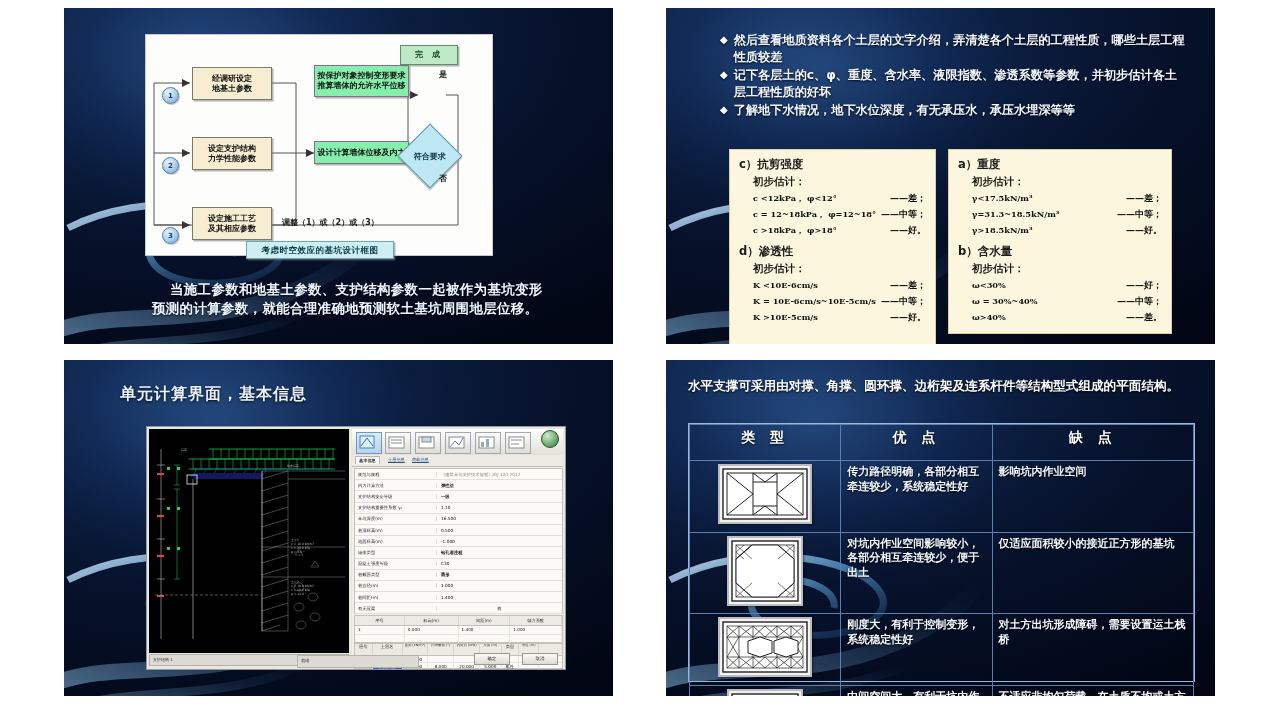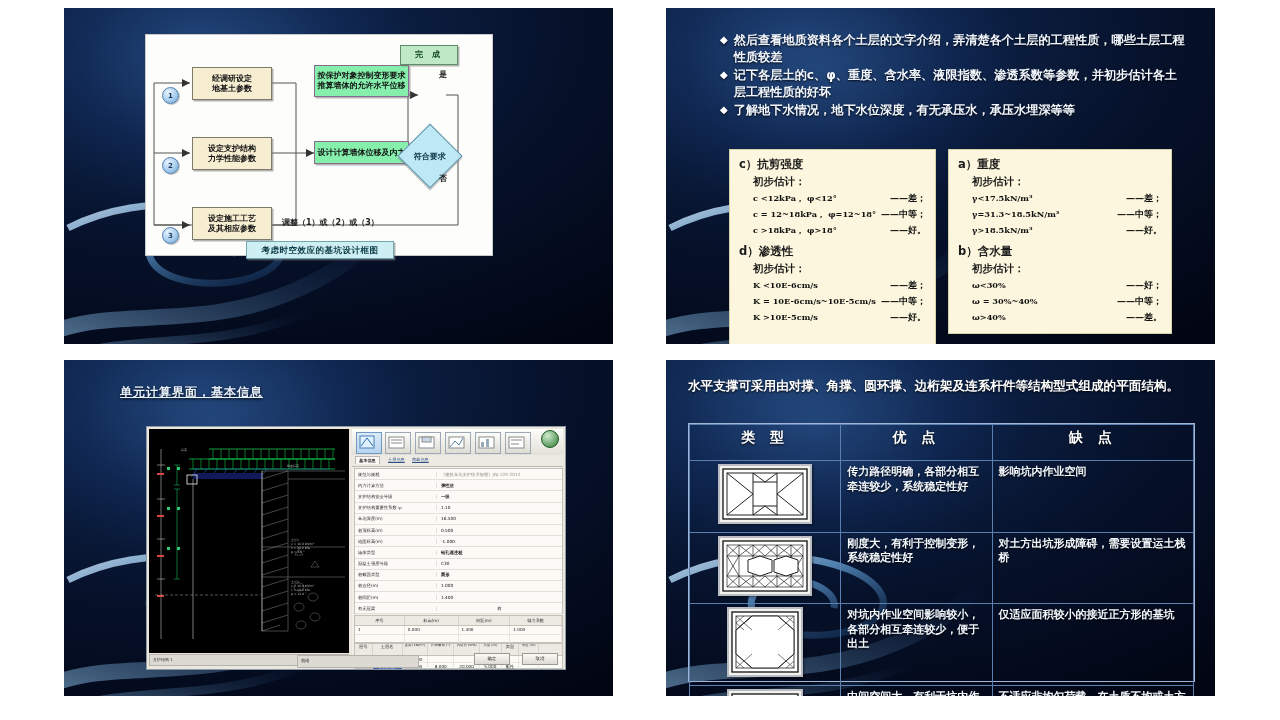--- a/index.html
+++ b/index.html
@@ -65,22 +65,22 @@
   .s2-panel.right{left:282px;top:141px;width:224px;height:185px;}
   .p-h{color:#1a1a1a;font-size:11.5px;font-weight:bold;margin-bottom:3px;}
   .p-sub{color:#1a1a1a;font-size:10.5px;font-weight:bold;margin:0 0 3px 14px;}
   .p-row{display:flex;margin:0 0 3px 14px;align-items:baseline;}
   .p-row .lhs{flex:1 1 auto;color:#111;font-size:8.2px;font-weight:bold;white-space:nowrap;
               font-family:"DejaVu Serif","Liberation Serif",serif;}
   .p-row .rhs{flex:0 0 auto;color:#111;font-size:9px;font-weight:bold;white-space:nowrap;padding-left:4px;}
   .p-gap{height:4px;}
 
   
-  .s3-title{position:absolute;left:56px;top:24px;color:#e9f1fb;font-size:12px;font-weight:bold;
-            letter-spacing:1px;text-shadow:0 1px 3px rgba(0,0,0,.85);text-decoration:underline;}
+  .s3-title{position:absolute;left:56px;top:24px;color:#e9f1fb;font-size:16px;font-weight:bold;
+            letter-spacing:1px;text-shadow:0 1px 3px rgba(0,0,0,.85);}
   .app{position:absolute;left:82px;top:66px;width:418px;height:242px;background:#e9e7de;border:1px solid #8f9aa6;overflow:hidden;}
   .app-cad{position:absolute;left:2px;top:2px;width:200px;height:224px;background:#000;overflow:hidden;}
   .app-cadbar{position:absolute;left:2px;top:227px;width:200px;height:12px;background:#dcdad2;border:1px solid #b4b2aa;box-sizing:border-box;}
   .app-cadbar span{font-size:4px;color:#333;padding-left:3px;line-height:10px;display:block;}
   .app-right{position:absolute;left:205px;top:2px;width:211px;height:238px;background:#f1efe8;}
   .ribbon{position:absolute;left:0;top:0;width:211px;height:26px;background:linear-gradient(#fdfdfb,#e2e0d8);border-bottom:1px solid #b9b7ae;}
   .rbtn{position:absolute;top:3px;width:24px;height:20px;background:linear-gradient(#fcfcfa,#dedcd4);border:1px solid #9fa9b5;}
   .rbtn.act{background:linear-gradient(#dceaf8,#b7d4ef);border-color:#6f97c0;}
   .rcircle{position:absolute;right:4px;top:1px;width:16px;height:16px;border-radius:50%;
            background:radial-gradient(circle at 35% 30%,#cfeccd,#2f7a33);border:1px solid #1f5a24;}
@@ -210,20 +210,24 @@
 
       <div class="fc-lab" style="left:293px;top:34px;">是</div>
       <div class="fc-lab" style="left:293px;top:138px;">否</div>
       <div class="fc-adj" style="left:136px;top:182px;">调整（1）或（2）或（3）</div>
 
       <div class="fc-box fc-cap" style="left:100px;top:206px;width:148px;height:18px;">
         <span>考虑时空效应的基坑设计框图</span>
       </div>
     </div>
 
+    <div class="s1-caption">
+      <span class="ind"></span><span>当施工参数和地基土参数、支护结构参数一起被作为基坑变形</span><br>
+      <span>预测的计算参数，就能合理准确地预测软土基坑周围地层位移。</span>
+    </div>
   </div>
 
   <div class="slide s2">
     <div class="glow"></div>
     <div class="tex"></div>
     <svg class="swoosh" viewBox="0 0 330 190">
       <path d="M18,46 C95,6 205,22 228,58 C248,90 176,112 126,96 C92,85 90,56 122,48 C152,41 186,56 182,74" fill="none" stroke="url(#sw1)" stroke-width="7"></path>
       <path d="M2,150 C70,124 150,150 246,108 C300,84 322,60 330,44" fill="none" stroke="url(#sw2)" stroke-width="16"></path>
       <path d="M10,176 C90,150 170,170 262,128" fill="none" stroke="url(#sw2)" stroke-width="9"></path>
     </svg>
@@ -693,20 +697,49 @@
                   <line x1="31" y1="38" x2="55" y2="38" stroke="#222"></line>
                   <line x1="31" y1="5" x2="43" y2="14" stroke="#222"></line>
                   <line x1="55" y1="5" x2="43" y2="14" stroke="#222"></line>
                   <line x1="31" y1="47" x2="43" y2="38" stroke="#222"></line>
                   <line x1="55" y1="47" x2="43" y2="38" stroke="#222"></line>
                 </svg>
               </span>
             </td>
             <td>传力路径明确，各部分相互牵连较少，系统稳定性好</td>
             <td>影响坑内作业空间</td>
+          </tr>
+          <tr>
+            <td class="ic">
+              <span class="bcard">
+                <svg width="68" height="62" viewBox="0 0 68 62">
+                  <rect x="1" y="1" width="66" height="60" fill="#fff" stroke="#222" stroke-width="1.4"></rect>
+                  <rect x="5" y="5" width="58" height="52" fill="#fff" stroke="#222" stroke-width=".8"></rect>
+                  <polygon points="21,5 47,5 63,19 63,43 47,57 21,57 5,43 5,19" fill="#fff" stroke="#222" stroke-width="1"></polygon>
+                  <g stroke="#222" stroke-width=".6" fill="none">
+                    <line x1="5" y1="19" x2="21" y2="5"></line>
+                    <line x1="5" y1="5" x2="21" y2="19"></line>
+                      <line x1="21" y1="5" x2="5" y2="19"></line>
+                    <line x1="13" y1="5" x2="5" y2="12"></line>
+                      <line x1="5" y1="12" x2="13" y2="19"></line>
+                    <line x1="47" y1="5" x2="63" y2="19"></line>
+                    <line x1="47" y1="19" x2="63" y2="5"></line>
+                      <line x1="55" y1="5" x2="63" y2="12"></line>
+                    <line x1="5" y1="43" x2="21" y2="57"></line>
+                    <line x1="21" y1="43" x2="5" y2="57"></line>
+                      <line x1="13" y1="57" x2="5" y2="50"></line>
+                    <line x1="47" y1="57" x2="63" y2="43"></line>
+                    <line x1="47" y1="43" x2="63" y2="57"></line>
+                      <line x1="55" y1="57" x2="63" y2="50"></line>
+                  </g>
+                </svg>
+              </span>
+            </td>
+            <td>对坑内作业空间影响较小，各部分相互牵连较少，便于出土</td>
+            <td>仅适应面积较小的接近正方形的基坑</td>
           </tr>
           <tr>
             <td class="ic">
               <span class="bcard">
                 <svg width="86" height="52" viewBox="0 0 86 52">
                   <rect x="1" y="1" width="84" height="50" fill="#fff" stroke="#222" stroke-width="1.4"></rect>
                   <g stroke="#222" stroke-width=".7" fill="none">
                     <rect x="5" y="5" width="76" height="42"></rect>
                     <line x1="5" y1="16" x2="81" y2="16"></line>
                       <line x1="5" y1="36" x2="81" y2="36"></line>
@@ -747,49 +780,20 @@
                   <polygon points="52,20 64,16 76,20 76,32 64,36 52,32" fill="#fff" stroke="#222"></polygon>
                 </svg>
               </span>
             </td>
             <td>刚度大，有利于控制变形，系统稳定性好</td>
             <td>对土方出坑形成障碍，需要设置运土栈桥</td>
           </tr>
           <tr>
             <td class="ic">
               <span class="bcard">
-                <svg width="68" height="62" viewBox="0 0 68 62">
-                  <rect x="1" y="1" width="66" height="60" fill="#fff" stroke="#222" stroke-width="1.4"></rect>
-                  <rect x="5" y="5" width="58" height="52" fill="#fff" stroke="#222" stroke-width=".8"></rect>
-                  <polygon points="21,5 47,5 63,19 63,43 47,57 21,57 5,43 5,19" fill="#fff" stroke="#222" stroke-width="1"></polygon>
-                  <g stroke="#222" stroke-width=".6" fill="none">
-                    <line x1="5" y1="19" x2="21" y2="5"></line>
-                    <line x1="5" y1="5" x2="21" y2="19"></line>
-                      <line x1="21" y1="5" x2="5" y2="19"></line>
-                    <line x1="13" y1="5" x2="5" y2="12"></line>
-                      <line x1="5" y1="12" x2="13" y2="19"></line>
-                    <line x1="47" y1="5" x2="63" y2="19"></line>
-                    <line x1="47" y1="19" x2="63" y2="5"></line>
-                      <line x1="55" y1="5" x2="63" y2="12"></line>
-                    <line x1="5" y1="43" x2="21" y2="57"></line>
-                    <line x1="21" y1="43" x2="5" y2="57"></line>
-                      <line x1="13" y1="57" x2="5" y2="50"></line>
-                    <line x1="47" y1="57" x2="63" y2="43"></line>
-                    <line x1="47" y1="43" x2="63" y2="57"></line>
-                      <line x1="55" y1="57" x2="63" y2="50"></line>
-                  </g>
-                </svg>
-              </span>
-            </td>
-            <td>对坑内作业空间影响较小，各部分相互牵连较少，便于出土</td>
-            <td>仅适应面积较小的接近正方形的基坑</td>
-          </tr>
-          <tr>
-            <td class="ic">
-              <span class="bcard">
                 <svg width="68" height="60" viewBox="0 0 68 60">
                   <rect x="1" y="1" width="66" height="58" fill="#fff" stroke="#222" stroke-width="1.4"></rect>
                   <rect x="5" y="5" width="58" height="50" fill="#fff" stroke="#222" stroke-width=".8"></rect>
                   <circle cx="34" cy="30" r="21" fill="#fff" stroke="#222" stroke-width="1.4"></circle>
                   <circle cx="34" cy="30" r="17" fill="#fff" stroke="#222" stroke-width=".7"></circle>
                   <g stroke="#222" stroke-width=".7" fill="none">
                     <line x1="5" y1="5" x2="21" y2="16"></line>
                       <line x1="21" y1="5" x2="9" y2="18"></line>
                     <line x1="63" y1="5" x2="47" y2="16"></line>
                       <line x1="47" y1="5" x2="59" y2="18"></line>

